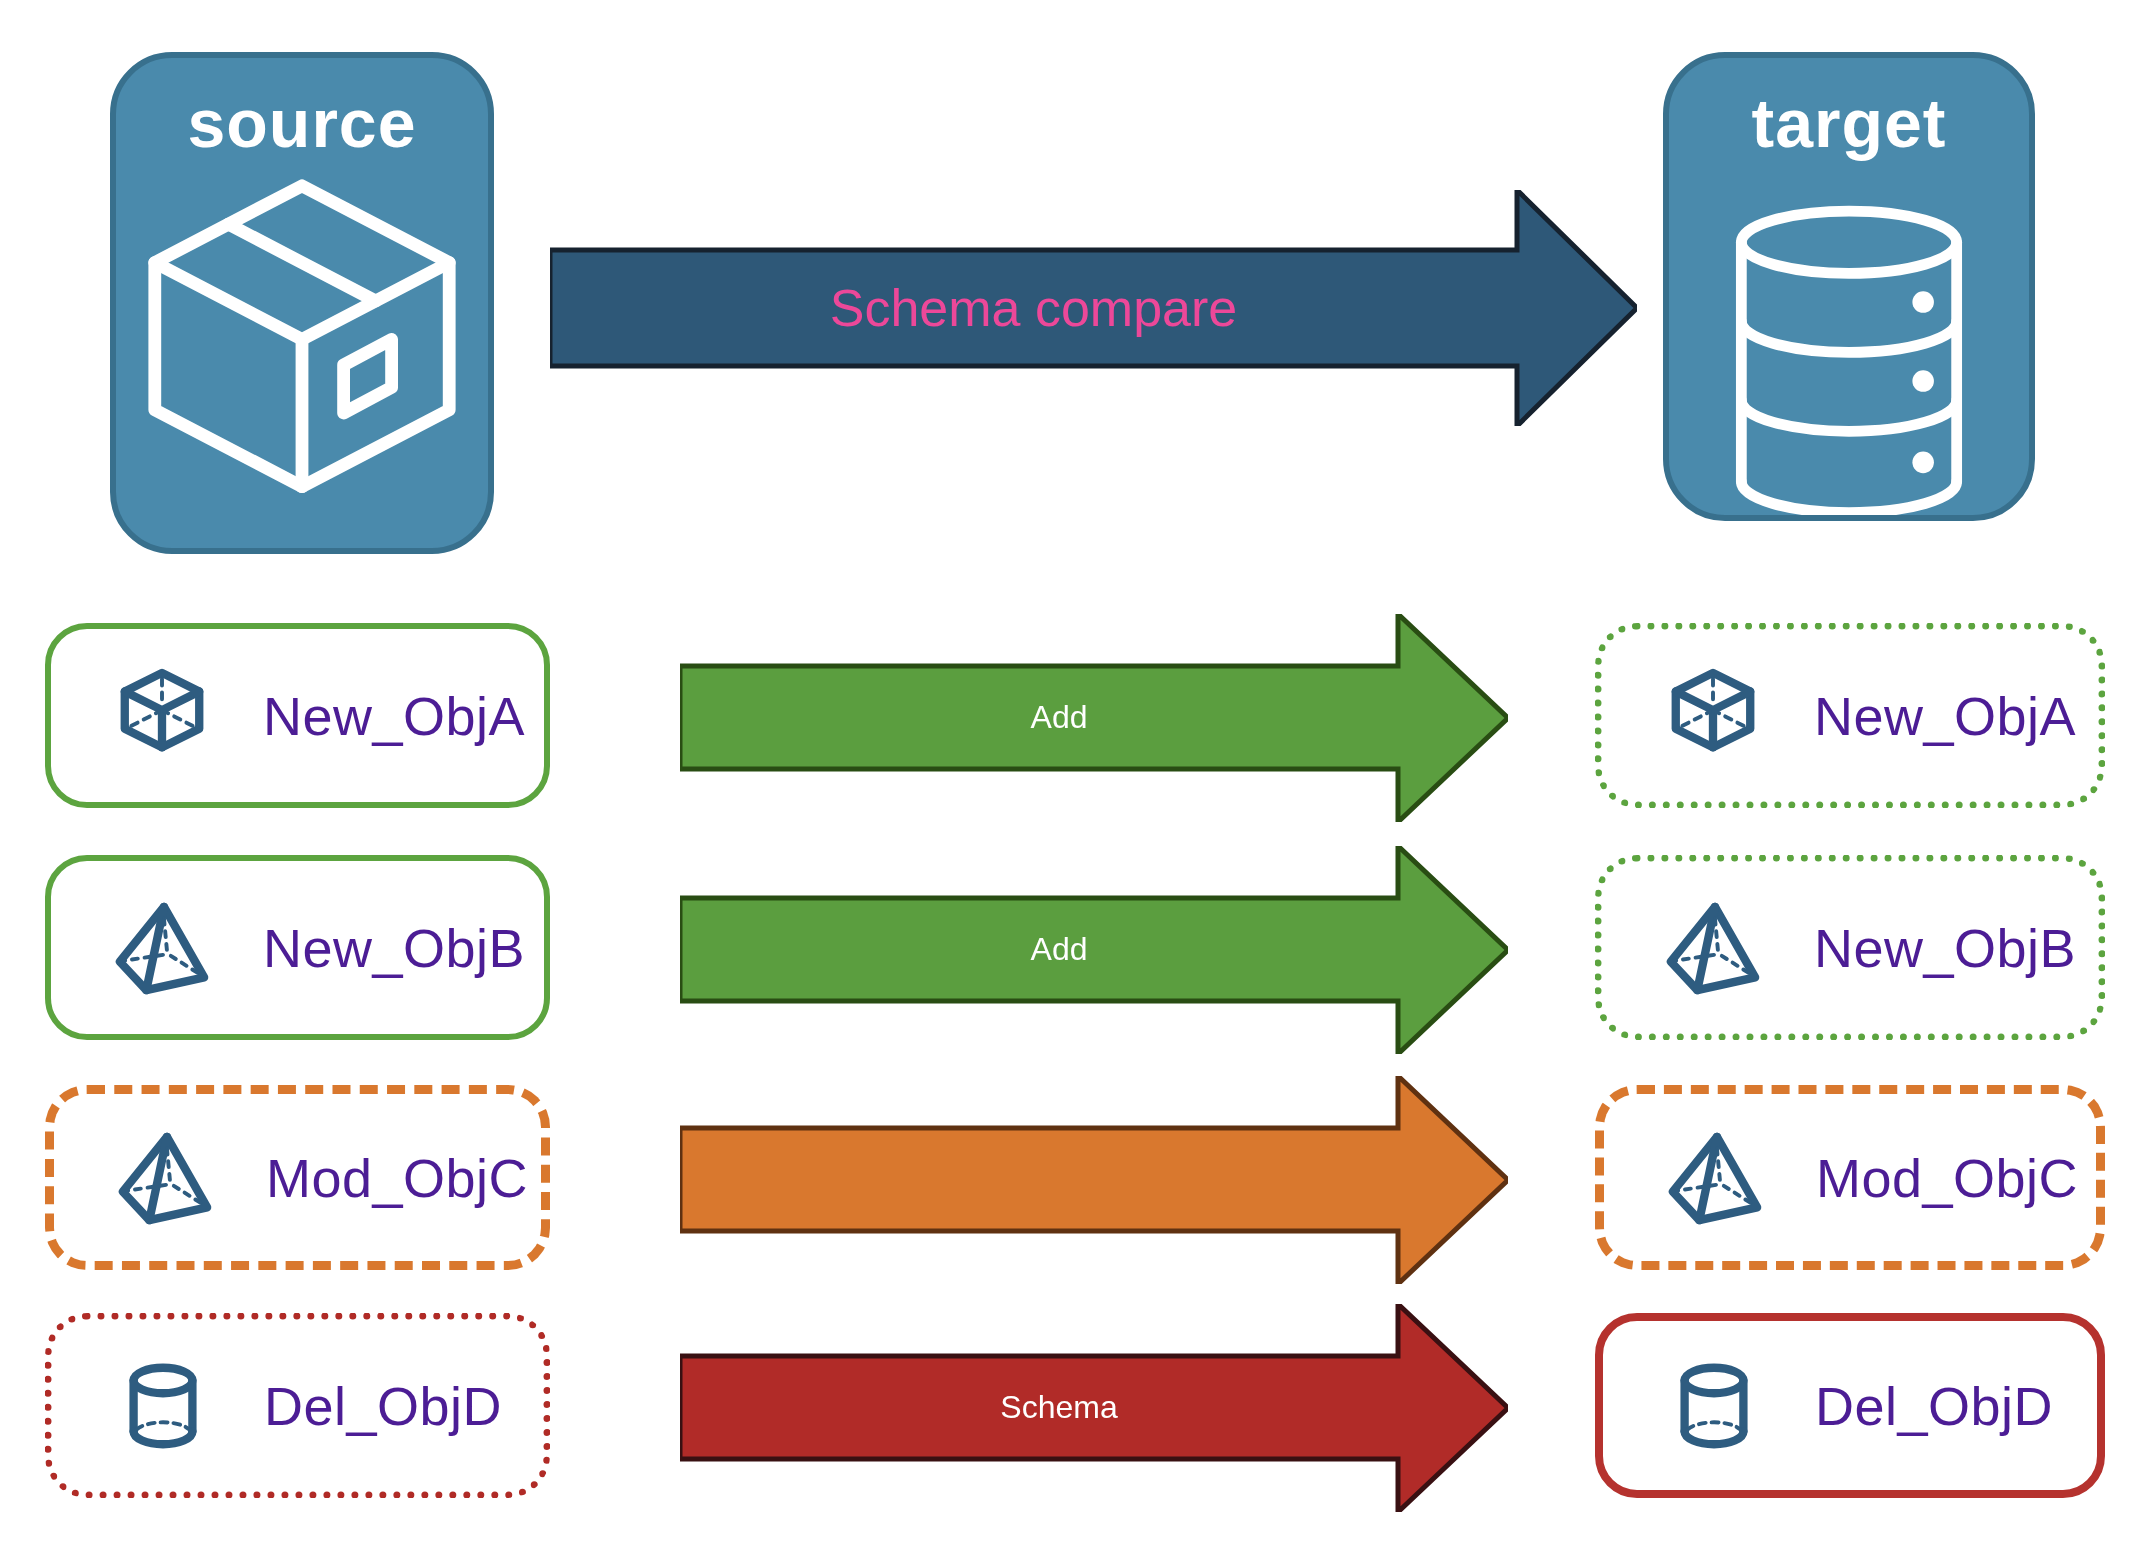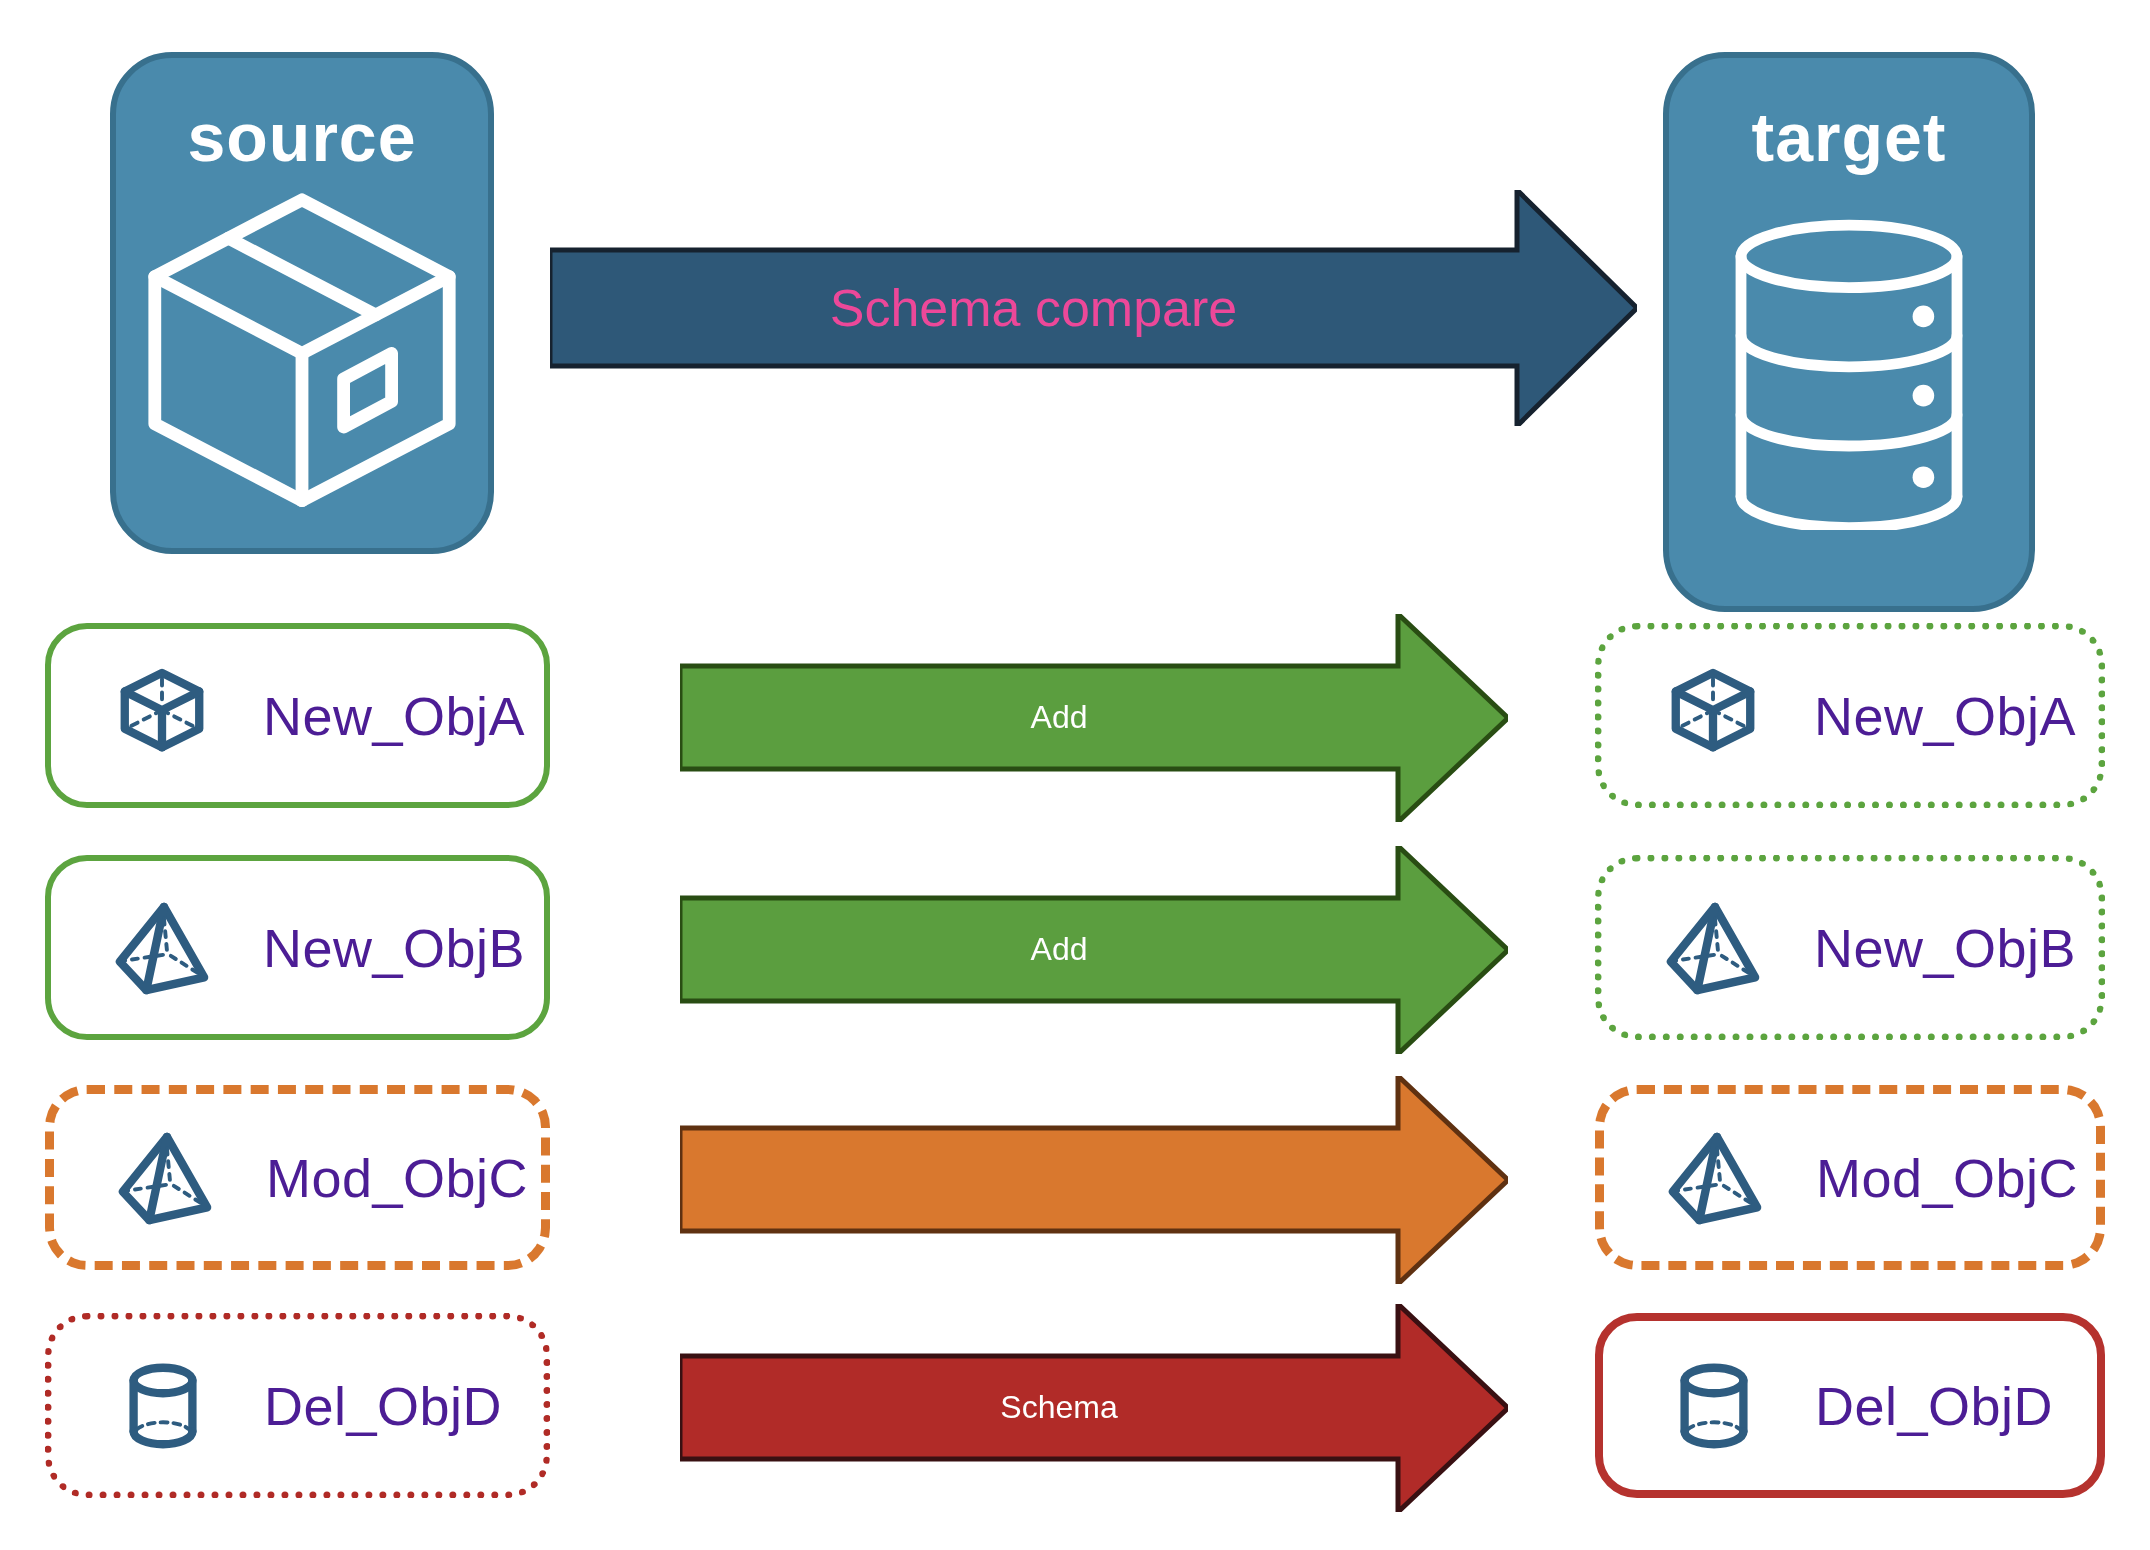--- a/index.html
+++ b/index.html
@@ -4,22 +4,22 @@
 <style>
   html,body{margin:0;padding:0;background:#ffffff;}
   body{font-family:"Liberation Sans", sans-serif;}
   .canvas{position:relative;width:2150px;height:1550px;background:#ffffff;overflow:hidden;}
 
   
   .node{position:absolute;box-sizing:border-box;background:var(--node-fill);
         border:6px solid var(--node-border);border-radius:62px;
         display:flex;flex-direction:column;align-items:center;}
   .node-source{left:110px;top:52px;width:384px;height:502px;}
-  .node-target{left:1663px;top:52px;width:372px;height:560px;gap:36px;}
-  .node-title{color:#ffffff;font-size:68px;font-weight:700;margin-top:40px;letter-spacing:1px;}
+  .node-target{left:1663px;top:52px;width:372px;height:469px;gap:36px;}
+  .node-title{color:#ffffff;font-size:68px;font-weight:700;margin-top:26px;letter-spacing:1px;}
   .node-icon{margin-top:6px;}
 
   
   .compare-arrow{position:absolute;left:550px;top:190px;}
   .compare-arrow polygon{fill:var(--compare-fill);stroke:var(--compare-border);stroke-width:5;}
   .compare-label{position:absolute;left:550px;top:250px;width:967px;height:117px;
        line-height:117px;text-align:center;color:#ec4899;font-size:52px;}
 
   
   .obj-box{position:absolute;box-sizing:border-box;height:185px;border-radius:42px;background:#ffffff;

